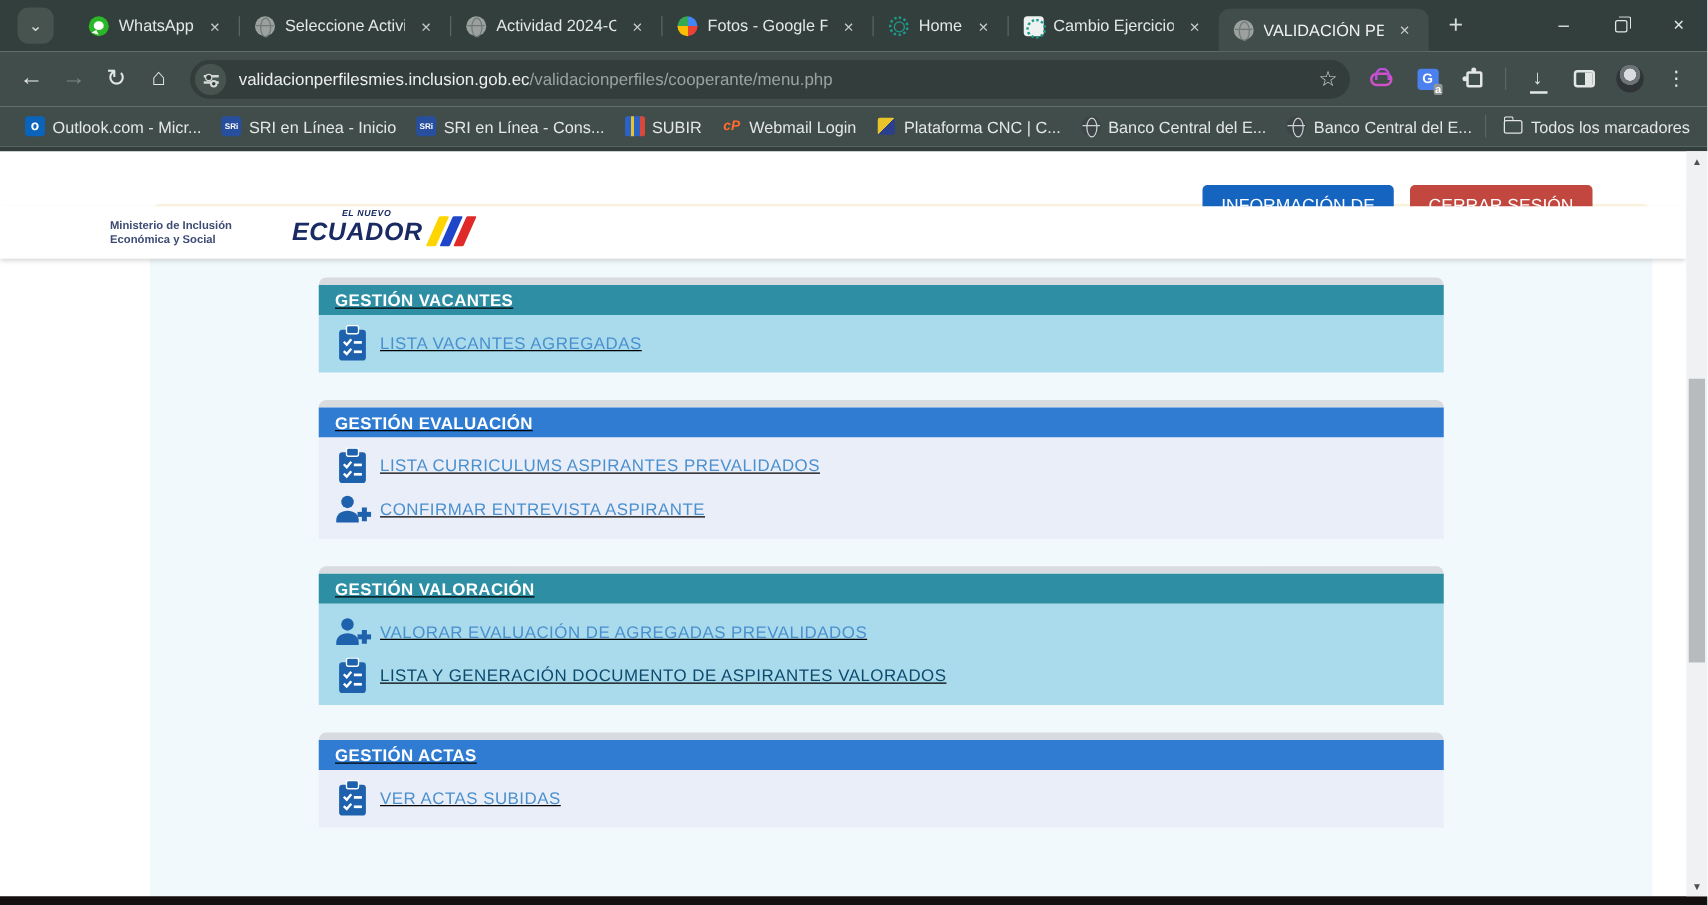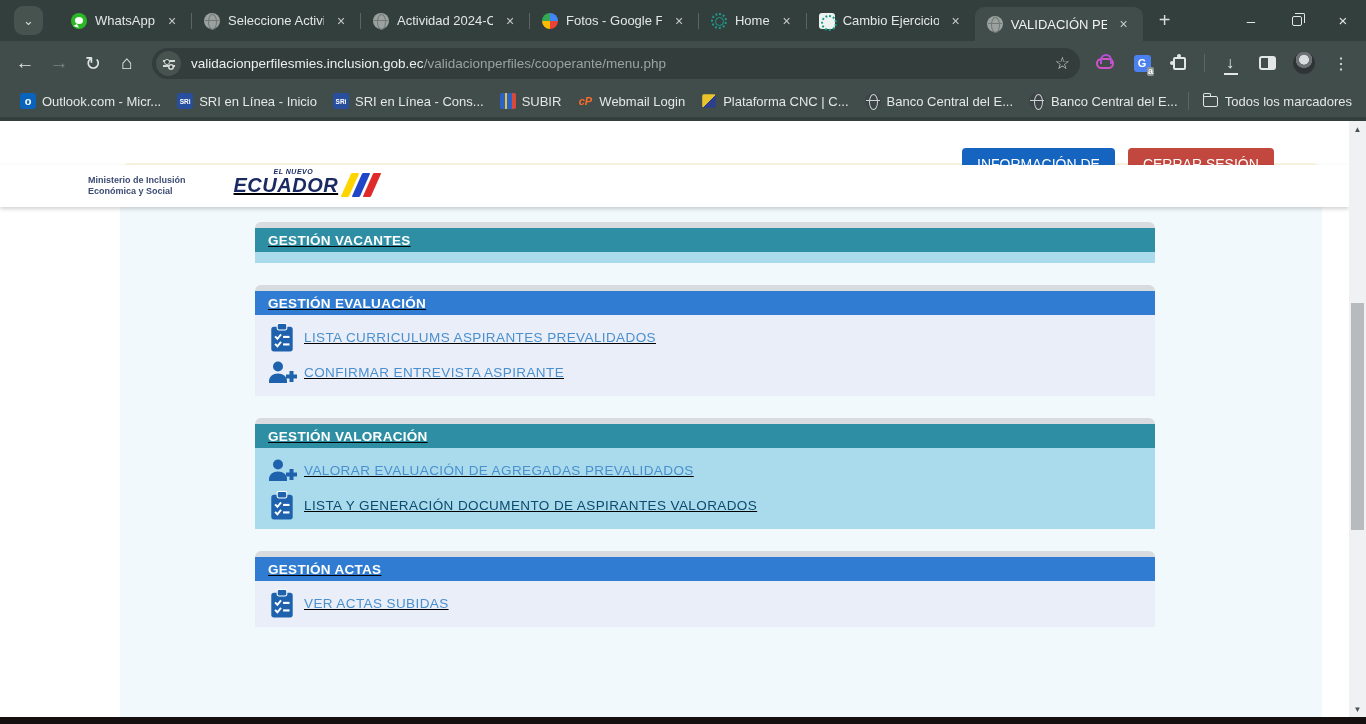--- a/index.html
+++ b/index.html
@@ -79,21 +79,21 @@
   .bm-sep { width:1px; height:18px; background:#5a6663; margin-right:14px; }
   .folder-ico { width:15px; height:11px; background:transparent; border:1.6px solid #e2e6e4; border-radius:2px; position:relative; margin-right:7px; }
   .folder-ico::before { content:""; position:absolute; left:-1px; top:-4px; width:6px; height:3px; border:1.6px solid #e2e6e4; border-bottom:none; border-radius:2px 2px 0 0; }
 
   .chrome-edge { position:absolute; left:0; top:117px; width:1366px; height:4px; background:#333f3d; z-index:6; }
 
   
   .page { position:absolute; left:0; top:121px; width:1366px; height:596px; background:#fff; overflow:hidden; }
   .site-header { position:absolute; left:0; top:0; width:1349px; height:42px; background:#fff; box-shadow:0 2px 4px rgba(0,0,0,.18); z-index:3; display:flex; align-items:center; padding-left:88px;margin-top:44px; }
   .ministry { font-size:9px; font-weight:bold; color:#3d4c74; line-height:1.25; }
-  .logo-ecuador { margin-left:48px; display:flex; position:relative;text-decoration:underline; }
+  .logo-ecuador { margin-left:48px; display:flex; align-items:center; position:relative; }
   .el-nuevo { position:absolute; top:-6px; left:40px; font-size:7px; font-style:italic; font-weight:bold; color:#1a2b63; letter-spacing:.5px; }
   .ecu-word { font-size:20px; font-style:italic; font-weight:900; color:#1a2b63; letter-spacing:.5px; }
   .stripes { display:flex; margin-left:5px; transform:translateY(-1px); }
   .stripe { width:8px; height:24px; transform:skewX(-24deg); margin-left:3px; border-radius:1px; }
 
   .action-buttons { position:absolute; left:962px; top:27px; z-index:2; display:flex; gap:13px; }
   .act-btn { height:31px; border:none; border-radius:4px; color:#fff; font-size:14px; font-family:"Liberation Sans",sans-serif; padding:0 15px; cursor:pointer; white-space:nowrap;text-align:right; }
 
   .main-panel { position:absolute; left:120px; top:42px; width:1202px; height:554px; }
   .cream-band { height:33px; background:#faf3dd; border-radius:9px 9px 0 0; }
@@ -278,87 +278,98 @@
   </div>
 
   <div class="main-panel">
     <div class="cream-band"></div>
     <div class="content-area">
       <div class="sections" id="sections">
           <div class="section-box">
             <div class="sec-cap"></div>
             <div class="sec-header" style="background: rgb(46, 143, 164);">GESTIÓN VACANTES</div>
             <div class="sec-body" style="background: rgb(169, 219, 236);">
-            </div>
-          </div>
-          <div class="section-box">
-            <div class="sec-cap"></div>
-            <div class="sec-header" style="background: rgb(47, 124, 210);">GESTIÓN EVALUACIÓN</div>
-            <div class="sec-body" style="background: rgb(234, 238, 248);">
               <div class="sec-item">
                 <svg viewBox="0 0 26 28">
                   <rect x="3" y="3.5" width="20" height="23" rx="2.5" fill="#1e62ad"></rect>
                   <rect x="8.5" y="0.5" width="9" height="6" rx="1.5" fill="#1e62ad" stroke="#fff" stroke-width="1"></rect>
                   <path d="M6.5 12.5l2.2 2.2 3.4-4" stroke="#fff" stroke-width="1.8" fill="none"></path>
                   <rect x="14" y="12" width="6" height="2" fill="#fff"></rect>
                   <path d="M6.5 19.5l2.2 2.2 3.4-4" stroke="#fff" stroke-width="1.8" fill="none"></path>
                   <rect x="14" y="19" width="6" height="2" fill="#fff"></rect>
                 </svg>
-                <a class="sec-link" style="color: rgb(74, 144, 207);">LISTA CURRICULUMS ASPIRANTES PREVALIDADOS</a>
-              </div>
-              <div class="sec-item">
-                <svg viewBox="0 0 30 28">
-                  <circle cx="11" cy="7.5" r="5" fill="#1e62ad"></circle>
-                  <path d="M2 24v-2c0-4.5 4-7.5 9-7.5s9 3 9 7.5v2z" fill="#1e62ad"></path>
-                  <rect x="19" y="15.5" width="11" height="4" fill="#1e62ad"></rect>
-                  <rect x="22.5" y="12" width="4" height="11" fill="#1e62ad"></rect>
-                </svg>
-                <a class="sec-link" style="color: rgb(74, 144, 207);">CONFIRMAR ENTREVISTA ASPIRANTE</a>
+                <a class="sec-link" style="color: rgb(74, 144, 207);">LISTA VACANTES AGREGADAS</a>
               </div>
             </div>
           </div>
           <div class="section-box">
             <div class="sec-cap"></div>
-            <div class="sec-header" style="background: rgb(46, 143, 164);">GESTIÓN VALORACIÓN</div>
-            <div class="sec-body" style="background: rgb(169, 219, 236);">
-              <div class="sec-item">
-                <svg viewBox="0 0 30 28">
-                  <circle cx="11" cy="7.5" r="5" fill="#1e62ad"></circle>
-                  <path d="M2 24v-2c0-4.5 4-7.5 9-7.5s9 3 9 7.5v2z" fill="#1e62ad"></path>
-                  <rect x="19" y="15.5" width="11" height="4" fill="#1e62ad"></rect>
-                  <rect x="22.5" y="12" width="4" height="11" fill="#1e62ad"></rect>
-                </svg>
-                <a class="sec-link" style="color: rgb(74, 144, 207);">VALORAR EVALUACIÓN DE AGREGADAS PREVALIDADOS</a>
-              </div>
+            <div class="sec-header" style="background: rgb(47, 124, 210);">GESTIÓN EVALUACIÓN</div>
+            <div class="sec-body" style="background: rgb(234, 238, 248);">
               <div class="sec-item">
                 <svg viewBox="0 0 26 28">
                   <rect x="3" y="3.5" width="20" height="23" rx="2.5" fill="#1e62ad"></rect>
                   <rect x="8.5" y="0.5" width="9" height="6" rx="1.5" fill="#1e62ad" stroke="#fff" stroke-width="1"></rect>
                   <path d="M6.5 12.5l2.2 2.2 3.4-4" stroke="#fff" stroke-width="1.8" fill="none"></path>
                   <rect x="14" y="12" width="6" height="2" fill="#fff"></rect>
                   <path d="M6.5 19.5l2.2 2.2 3.4-4" stroke="#fff" stroke-width="1.8" fill="none"></path>
                   <rect x="14" y="19" width="6" height="2" fill="#fff"></rect>
                 </svg>
-                <a class="sec-link" style="color: #0c4a6e;">LISTA Y GENERACIÓN DOCUMENTO DE ASPIRANTES VALORADOS</a>
+                <a class="sec-link" style="color: rgb(74, 144, 207);">LISTA CURRICULUMS ASPIRANTES PREVALIDADOS</a>
+              </div>
+              <div class="sec-item">
+                <svg viewBox="0 0 30 28">
+                  <circle cx="11" cy="7.5" r="5" fill="#1e62ad"></circle>
+                  <path d="M2 24v-2c0-4.5 4-7.5 9-7.5s9 3 9 7.5v2z" fill="#1e62ad"></path>
+                  <rect x="19" y="15.5" width="11" height="4" fill="#1e62ad"></rect>
+                  <rect x="22.5" y="12" width="4" height="11" fill="#1e62ad"></rect>
+                </svg>
+                <a class="sec-link" style="color: rgb(74, 144, 207);">CONFIRMAR ENTREVISTA ASPIRANTE</a>
               </div>
             </div>
           </div>
           <div class="section-box">
             <div class="sec-cap"></div>
-            <div class="sec-header" style="background: rgb(47, 124, 210);">GESTIÓN ACTAS</div>
-            <div class="sec-body" style="background: rgb(234, 238, 248);">
+            <div class="sec-header" style="background: rgb(46, 143, 164);">GESTIÓN VALORACIÓN</div>
+            <div class="sec-body" style="background: rgb(169, 219, 236);">
+              <div class="sec-item">
+                <svg viewBox="0 0 30 28">
+                  <circle cx="11" cy="7.5" r="5" fill="#1e62ad"></circle>
+                  <path d="M2 24v-2c0-4.5 4-7.5 9-7.5s9 3 9 7.5v2z" fill="#1e62ad"></path>
+                  <rect x="19" y="15.5" width="11" height="4" fill="#1e62ad"></rect>
+                  <rect x="22.5" y="12" width="4" height="11" fill="#1e62ad"></rect>
+                </svg>
+                <a class="sec-link" style="color: rgb(74, 144, 207);">VALORAR EVALUACIÓN DE AGREGADAS PREVALIDADOS</a>
+              </div>
               <div class="sec-item">
                 <svg viewBox="0 0 26 28">
                   <rect x="3" y="3.5" width="20" height="23" rx="2.5" fill="#1e62ad"></rect>
                   <rect x="8.5" y="0.5" width="9" height="6" rx="1.5" fill="#1e62ad" stroke="#fff" stroke-width="1"></rect>
                   <path d="M6.5 12.5l2.2 2.2 3.4-4" stroke="#fff" stroke-width="1.8" fill="none"></path>
                   <rect x="14" y="12" width="6" height="2" fill="#fff"></rect>
                   <path d="M6.5 19.5l2.2 2.2 3.4-4" stroke="#fff" stroke-width="1.8" fill="none"></path>
                   <rect x="14" y="19" width="6" height="2" fill="#fff"></rect>
                 </svg>
+                <a class="sec-link" style="color: #0c4a6e;">LISTA Y GENERACIÓN DOCUMENTO DE ASPIRANTES VALORADOS</a>
+              </div>
+            </div>
+          </div>
+          <div class="section-box">
+            <div class="sec-cap"></div>
+            <div class="sec-header" style="background: rgb(47, 124, 210);">GESTIÓN ACTAS</div>
+            <div class="sec-body" style="background: rgb(234, 238, 248);">
+              <div class="sec-item">
+                <svg viewBox="0 0 26 28">
+                  <rect x="3" y="3.5" width="20" height="23" rx="2.5" fill="#1e62ad"></rect>
+                  <rect x="8.5" y="0.5" width="9" height="6" rx="1.5" fill="#1e62ad" stroke="#fff" stroke-width="1"></rect>
+                  <path d="M6.5 12.5l2.2 2.2 3.4-4" stroke="#fff" stroke-width="1.8" fill="none"></path>
+                  <rect x="14" y="12" width="6" height="2" fill="#fff"></rect>
+                  <path d="M6.5 19.5l2.2 2.2 3.4-4" stroke="#fff" stroke-width="1.8" fill="none"></path>
+                  <rect x="14" y="19" width="6" height="2" fill="#fff"></rect>
+                </svg>
                 <a class="sec-link" style="color: rgb(74, 144, 207);">VER ACTAS SUBIDAS</a>
               </div>
             </div>
           </div>
         </div>
     </div>
   </div>
 </div>
 
 <div class="scrollbar">

